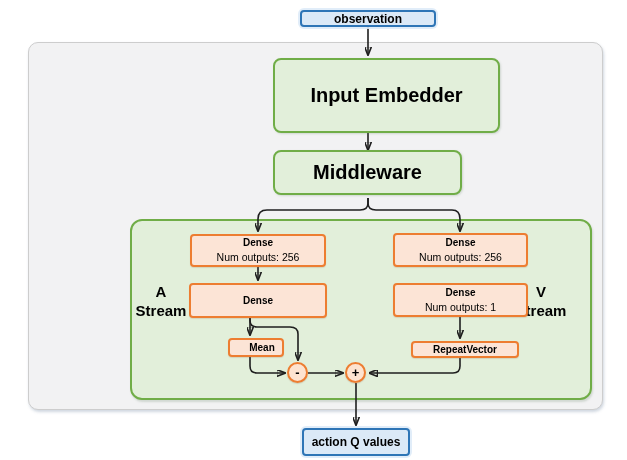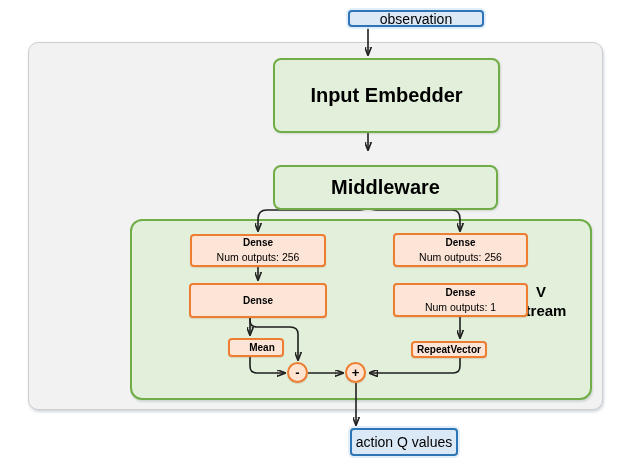--- a/index.html
+++ b/index.html
@@ -8,22 +8,22 @@
 
   .node { position:absolute; box-sizing:border-box; display:flex; flex-direction:column;
           align-items:center; justify-content:center; text-align:center; }
 
   .container-gray { background:var(--gray-fill,#f2f2f3); border:1px solid var(--gray-border,#cdcdcd);
           border-radius:10px; box-shadow:1px 2px 3px rgba(120,140,165,.35); }
   .container-green { background:var(--green-fill,#e2efda); border:2px solid var(--green-border,#70ad47);
           border-radius:12px; box-shadow:1px 2px 2px rgba(110,140,110,.25); }
 
   .blue { background:var(--blue-fill,#dbe9f7); border:2px solid var(--blue-border,#2e75b6);
-          border-radius:4px; font-weight:normal; font-size:14px;
-          box-shadow:0 0 0 2px rgba(222,235,248,.9);margin-left:48px; }
+          border-radius:4px; font-weight:bold; font-size:12px;
+          box-shadow:0 0 0 2px rgba(222,235,248,.9); }
 
   .green-box { background:var(--green-fill,#e2efda); border:2px solid var(--green-border,#70ad47);
           border-radius:8px; font-weight:bold; box-shadow:1px 1px 2px rgba(110,140,110,.25); }
 
   .orange { background:var(--orange-fill,#fce4d6); border:2px solid var(--orange-border,#ed7d31);
           border-radius:4px; font-size:10.5px; line-height:1.4; box-shadow:0 1px 1px rgba(160,110,70,.2); }
   .orange .t { font-weight:bold; font-size:10px; }
 
   .circle { background:var(--circle-fill,#fde3d0); border:2.5px solid var(--orange-border,#ed7d31);
           border-radius:50%; font-weight:bold; font-size:13px; line-height:1; box-shadow:0 1px 1px rgba(160,110,70,.25); }
@@ -67,25 +67,28 @@
   </svg>
 
   <div class="node blue" style="left:300px; top:10px; width:136px; height:17px;">
     <span>observation</span>
   </div>
 
   <div class="node green-box lbl-20" style="left:273px; top:58px; width:227px; height:75px;">
     <span>Input Embedder</span>
   </div>
 
-  <div class="node green-box lbl-20" style="left:273px; top:165px; width:225px; height:45px;">
+  <div class="node green-box lbl-20" style="left:273px; top:150px; width:189px; height:45px;">
     <span>Middleware</span>
   </div>
 
 
+  <div class="node side-label lbl-15" style="left:132px; top:281px; width:58px; height:40px;">
+    <span>A Stream</span>
+  </div>
 
   <div class="node side-label lbl-15" style="left:516px; top:281px; width:50px; height:40px;">
     <span>V Stream</span>
   </div>
 
   <div class="node orange" style="left:190px; top:234px; width:136px; height:33px;">
     <span class="t">Dense</span>
     <span>Num outputs: 256</span>
   </div>
 
@@ -100,21 +103,21 @@
 
   <div class="node orange" style="left:393px; top:283px; width:135px; height:34px;">
     <span class="t">Dense</span>
     <span>Num outputs: 1</span>
   </div>
 
   <div class="node orange lbl-12" style="left:228px; top:338px; width:56px; height:19px;padding-left:12px;">
     <span class="t">Mean</span>
   </div>
 
-  <div class="node orange lbl-12" style="left:411px; top:341px; width:76px; height:17px;">
+  <div class="node orange lbl-12" style="left:411px; top:341px; width:108px; height:17px;">
     <span class="t">RepeatVector</span>
   </div>
 
   <div class="node circle" style="left:287px; top:362px; width:21px; height:21px;">
     <span>-</span>
   </div>
 
   <div class="node circle" style="left:345px; top:362px; width:21px; height:21px;">
     <span>+</span>
   </div>

